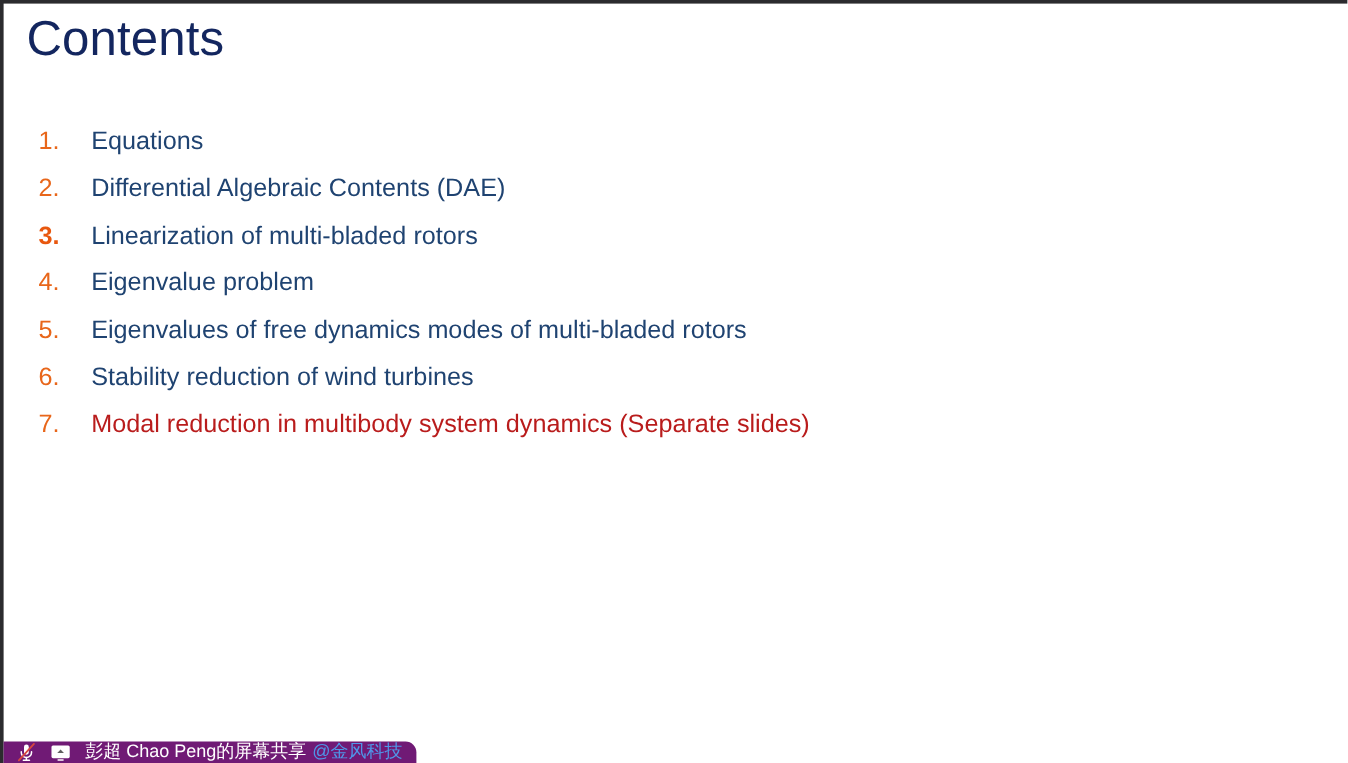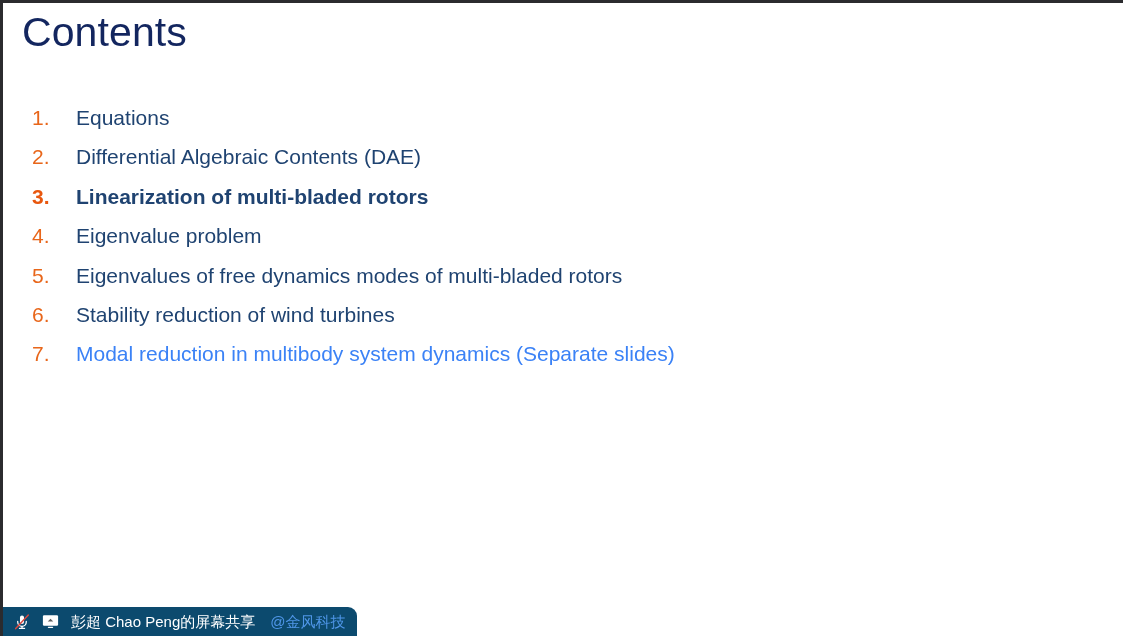--- a/index.html
+++ b/index.html
@@ -78,34 +78,34 @@
     color: #1F4371;
     font-size: 21px;
     line-height: 27px;
     font-weight: 400;
   }
   .list-item.is-current .item-number {
     font-weight: bold;
     color: #E8570E;
   }
   .list-item.is-current .item-label {
-    font-weight: bold;
+    font-weight: normal;
     color: #1F4371;
   }
   .list-item.is-muted .item-label {
-    color: #3b82f6;
+    color: #b91c1c;
   }
 
   
   #share-status-bar {
     position: absolute;
     left: 3px;
     bottom: 0;
-    height: 29px;
-    background: #0c4a6e;
+    height: 18px;
+    background: #701a75;
     border-top-right-radius: 9px;
     display: flex;
     align-items: center;
     padding: 0 12px 0 8px;
     box-sizing: border-box;
   }
   .bar-icon {
     display: inline-flex;
     align-items: center;
     justify-content: center;
@@ -118,21 +118,21 @@
   .bar-text {
     color: #ffffff;
     font-size: 15px;
     line-height: 20px;
     white-space: nowrap;
   }
   .bar-text-accent {
     color: #4f96e8;
     font-size: 15px;
     line-height: 20px;
-    margin-left: 15px;
+    margin-left: 5px;
     white-space: nowrap;
   }
 </style>
 </head>
 <body>
 
 <div id="slide-root">
 
   <div class="edge-top"></div>
   <div class="edge-left"></div>

